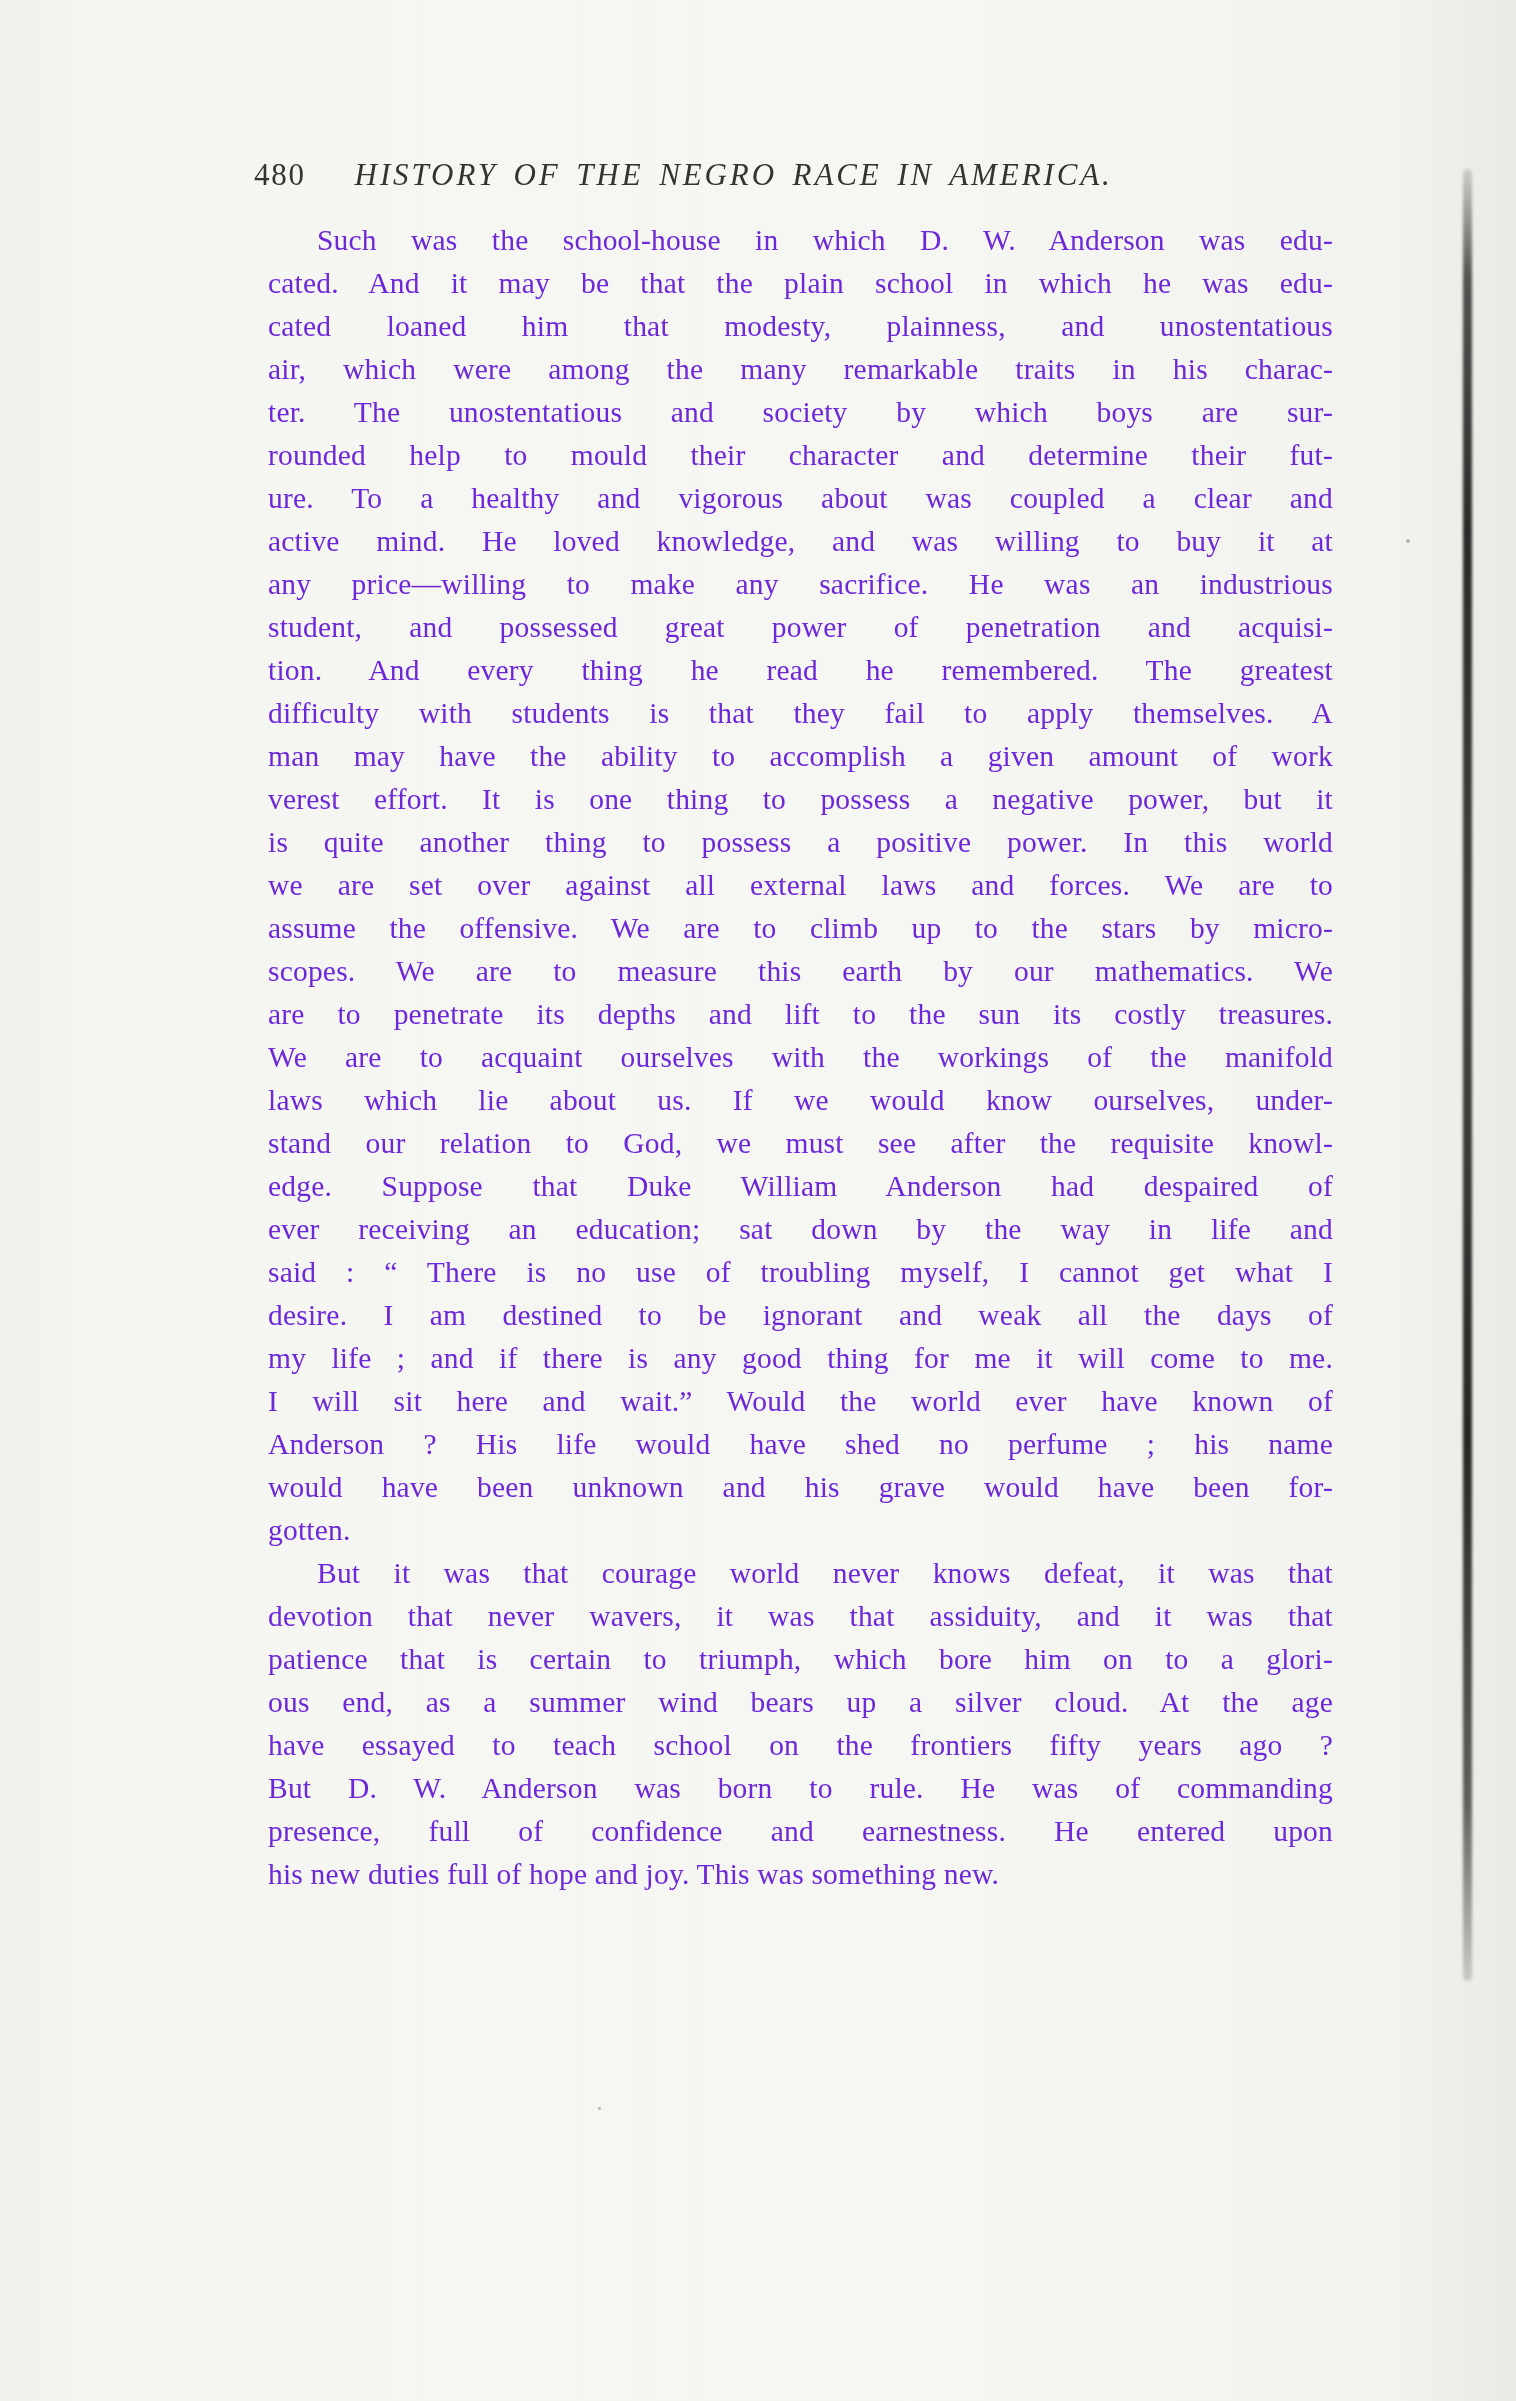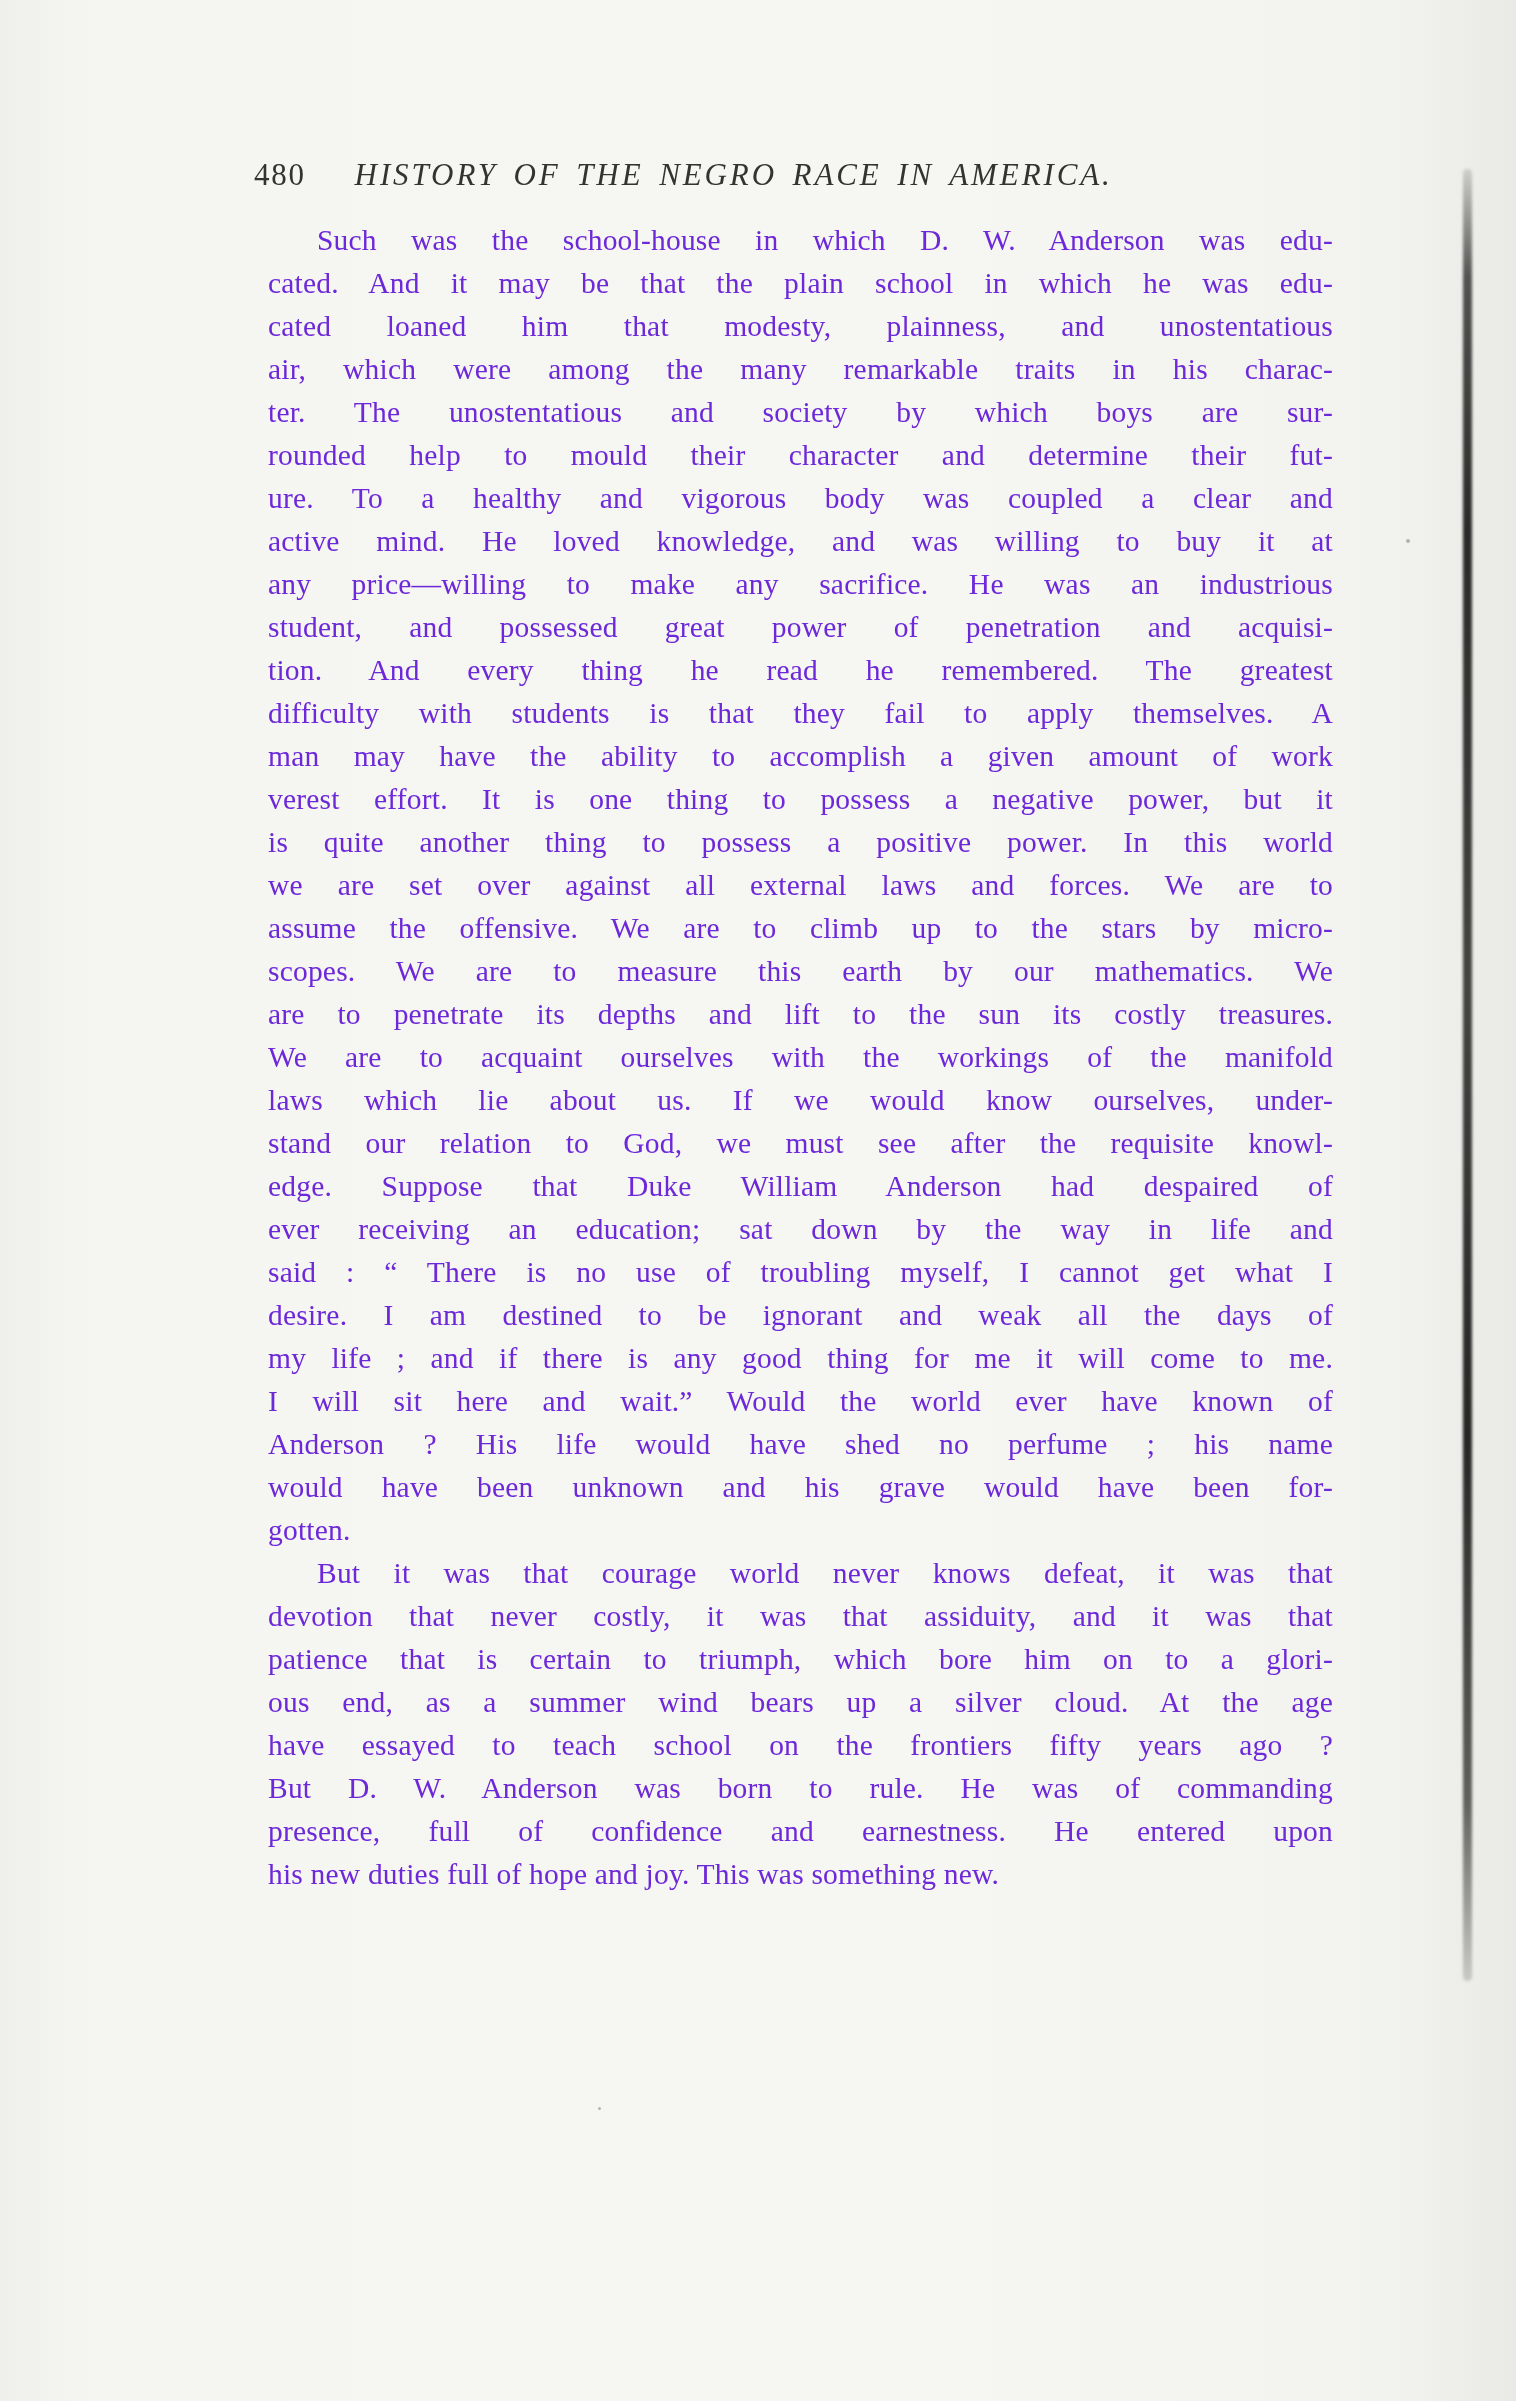--- a/index.html
+++ b/index.html
@@ -98,21 +98,21 @@
   </div>
 
   <div class="text-block">
     <div class="paragraph">
         <div class="line indent">Such was the school-house in which D. W. Anderson was edu-</div>
         <div class="line">cated.  And it may be that the plain school in which he was edu-</div>
         <div class="line">cated loaned him that modesty, plainness, and unostentatious</div>
         <div class="line">air, which were among the many remarkable traits in his charac-</div>
         <div class="line">ter.  The unostentatious and society by which boys are sur-</div>
         <div class="line">rounded help to mould their character and determine their fut-</div>
-        <div class="line">ure.  To a healthy and vigorous body was coupled a clear and</div>
+        <div class="line">ure.  To a healthy and vigorous about was coupled a clear and</div>
         <div class="line">active mind.  He loved knowledge, and was willing to buy it at</div>
         <div class="line">any price—willing to make any sacrifice.  He was an industrious</div>
         <div class="line">student, and possessed great power of penetration and acquisi-</div>
         <div class="line">tion.  And every thing he read he remembered.  The greatest</div>
         <div class="line">difficulty with students is that they fail to apply themselves.  A</div>
         <div class="line">man may have the ability to accomplish a given amount of work</div>
         <div class="line">verest effort.  It is one thing to possess a negative power, but it</div>
         <div class="line">is quite another thing to possess a positive power.  In this world</div>
         <div class="line">we are set over against all external laws and forces.  We are to</div>
         <div class="line">assume the offensive.  We are to climb up to the stars by micro-</div>
@@ -126,21 +126,21 @@
         <div class="line">said : “ There is no use of troubling myself, I cannot get what I</div>
         <div class="line">desire.  I am destined to be ignorant and weak all the days of</div>
         <div class="line">my life ; and if there is any good thing for me it will come to me.</div>
         <div class="line">I will sit here and wait.”   Would the world ever have known of</div>
         <div class="line">Anderson ?   His life would have shed no perfume ; his name</div>
         <div class="line">would have been unknown and his grave would have been for-</div>
         <div class="line last">gotten.</div>
       </div>
     <div class="paragraph">
         <div class="line indent">But it was that courage world never knows defeat, it was that</div>
-        <div class="line">devotion that never costly, it was that assiduity, and it was that</div>
+        <div class="line">devotion that never wavers, it was that assiduity, and it was that</div>
         <div class="line">patience that is certain to triumph, which bore him on to a glori-</div>
         <div class="line">ous end, as a summer wind bears up a silver cloud.  At the age</div>
         <div class="line">have essayed to teach school on the frontiers fifty years ago ?</div>
         <div class="line">But D. W. Anderson was born to rule.  He was of commanding</div>
         <div class="line">presence, full of confidence and earnestness.  He entered upon</div>
         <div class="line last">his new duties full of hope and joy.  This was something new.</div>
       </div>
   </div>
 
   <div class="binding-shadow"></div>

